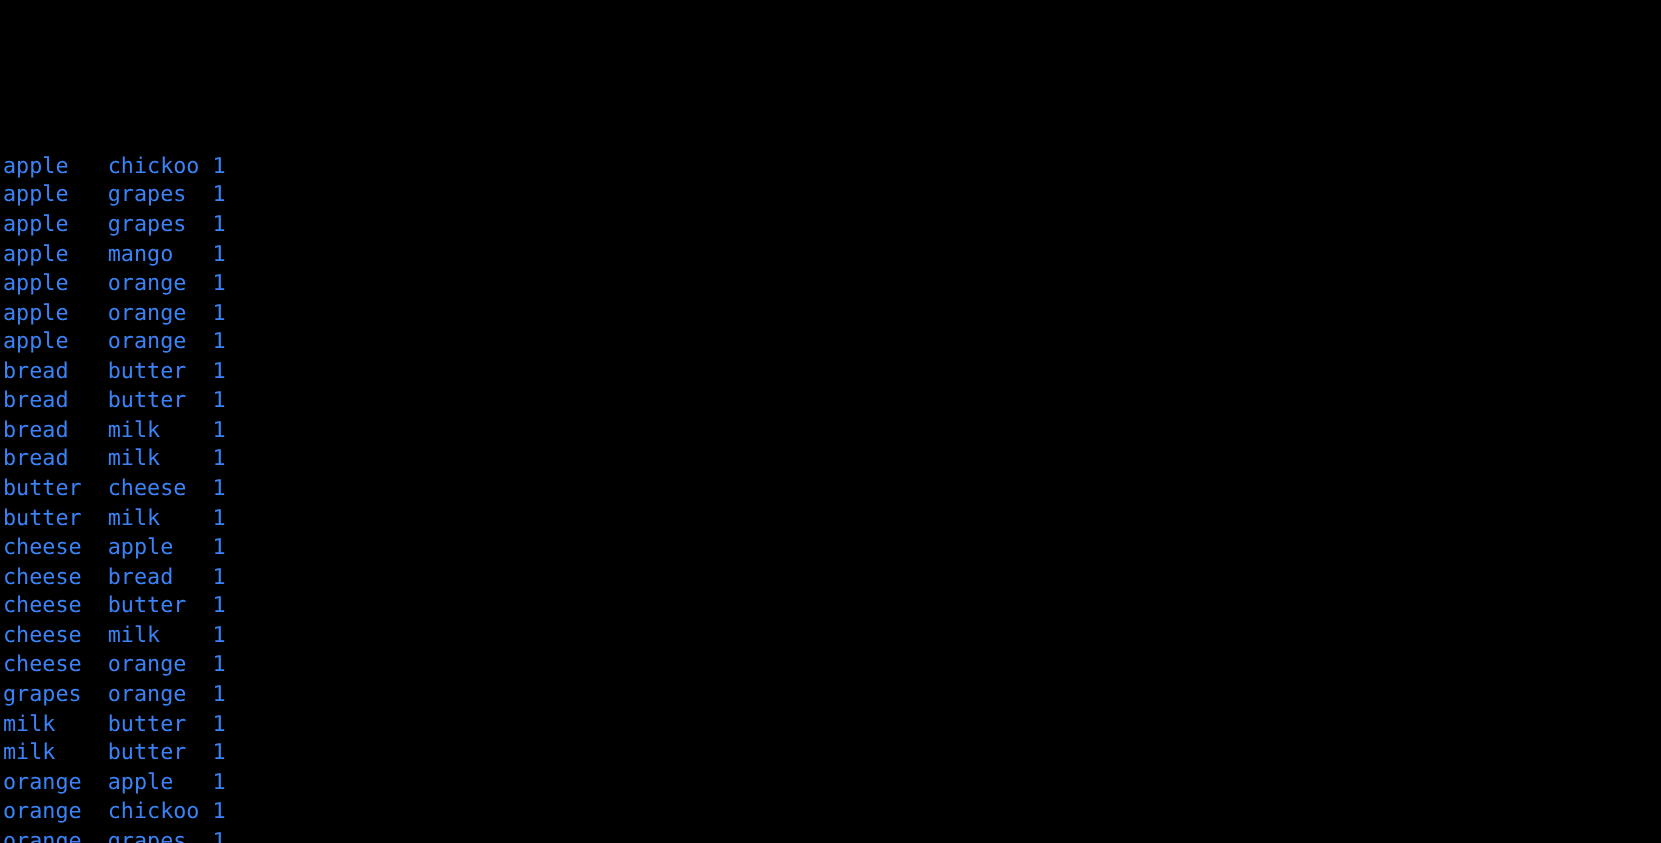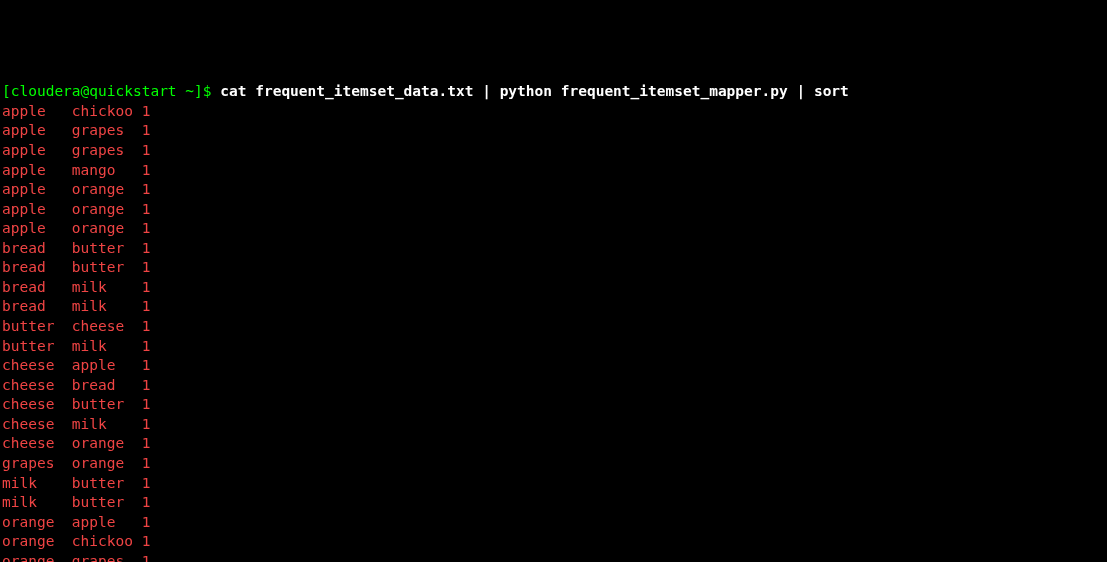--- a/index.html
+++ b/index.html
@@ -38,31 +38,31 @@
       color: #00ff00;
     }
     .prompt-dollar {
       color: #00ff00;
     }
     .prompt-command {
       color: #ffffff;
       font-weight: bold;
     }
     .output-line {
-      color: #ef4444;
+      color: #3b82f6;
     }
     .terminal {
       display: block;
     }
     .output-container {
       display: block;
     }
   </style>
 </head>
 <body>
 
 
 
-<div class="terminal"><span class="prompt-line"><span class="prompt-open">[</span><span class="prompt-user">cloudera@quickstart</span><span class="prompt-sep"> </span><span class="prompt-tilde">~</span><span class="prompt-close">]</span><span class="prompt-dollar">$ </span><span class="prompt-command">cat frequent_itemset_data.txt | python frequent_itemset_mapper.py | sort</span></span>
+<div class="terminal">
 <div class="output-container"><div class="output-line">apple   chickoo 1</div><div class="output-line">apple   grapes  1</div><div class="output-line">apple   grapes  1</div><div class="output-line">apple   mango   1</div><div class="output-line">apple   orange  1</div><div class="output-line">apple   orange  1</div><div class="output-line">apple   orange  1</div><div class="output-line">bread   butter  1</div><div class="output-line">bread   butter  1</div><div class="output-line">bread   milk    1</div><div class="output-line">bread   milk    1</div><div class="output-line">butter  cheese  1</div><div class="output-line">butter  milk    1</div><div class="output-line">cheese  apple   1</div><div class="output-line">cheese  bread   1</div><div class="output-line">cheese  butter  1</div><div class="output-line">cheese  milk    1</div><div class="output-line">cheese  orange  1</div><div class="output-line">grapes  orange  1</div><div class="output-line">milk    butter  1</div><div class="output-line">milk    butter  1</div><div class="output-line">orange  apple   1</div><div class="output-line">orange  chickoo 1</div><div class="output-line">orange  grapes  1</div></div></div>
 
 
 
 
 </body></html>

